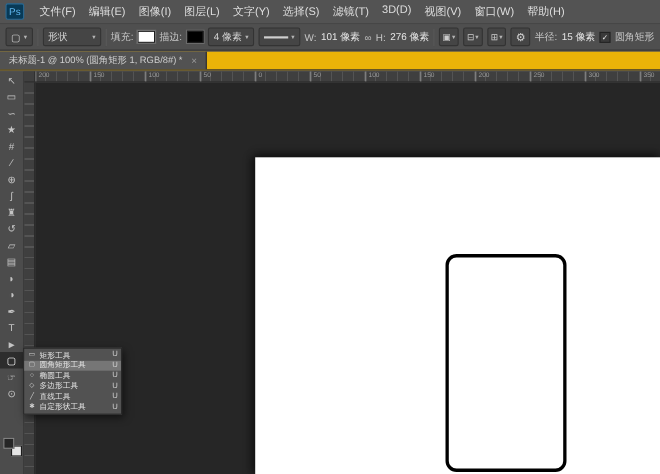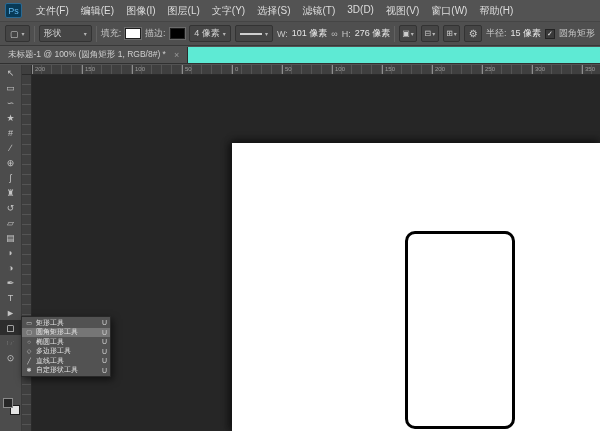--- a/index.html
+++ b/index.html
@@ -20,21 +20,21 @@
   .swatch { width:16px; height:11px; border:1px solid #1e1e1e; box-shadow:0 0 0 1px #6a6a6a; }
   .field-label { color:#c6c6c6; }
   .field-value { color:#e6e6e6; }
   .sqbtn { width:18px; height:17px; background:#454545; border:1px solid #333; border-radius:2px; display:flex; align-items:center; justify-content:center; gap:1px; font-size:8px; color:#cccccc; }
   .gearbtn { font-size:10px; }
   .checkbox { width:10px; height:10px; background:#3a3a3a; border:1px solid #232323; display:flex; align-items:center; justify-content:center; font-size:7px; color:#eaeaea; }
   .linkicon { font-size:9px; color:#bcbcbc; }
   .strokeline { display:inline-block; width:22px; border-top:2px solid #cfcfcf; }
 
   
-  .tabstrip { position:absolute; left:0; top:47px; right:0; height:17px; background:#5eead4; border-bottom:1px solid #303030; display:flex; z-index:15; }
+  .tabstrip { position:absolute; left:0; top:47px; right:0; height:17px; background:#eab308; border-bottom:1px solid #303030; display:flex; z-index:15; }
   .tab { height:100%; background:#525252; display:flex; align-items:center; padding:0 8px; gap:8px; font-size:8.5px; color:#cfcfcf; border-right:1px solid #2c2c2c; }
   .tab-close { color:#9a9a9a; font-size:9px; cursor:default; }
 
   
   .toolbar { position:absolute; left:0; top:65px; width:22px; bottom:0; background:#4c4c4c; border-right:1px solid #3a3a3a; display:flex; flex-direction:column; align-items:center; z-index:30; }
   .tool { width:22px; height:15px; display:flex; align-items:center; justify-content:center; color:#c4c4c4; font-size:9px; cursor:default; }
   .tool.active { background:#2d2d2d; color:#ffffff; }
 
   
   .ruler-h { position:absolute; left:22px; top:65px; right:0; height:10px; background:#3f3f3f; border-bottom:1px solid #2a2a2a; background-image:repeating-linear-gradient(90deg, transparent 0 9px, #545454 9px 10px); z-index:10; }

